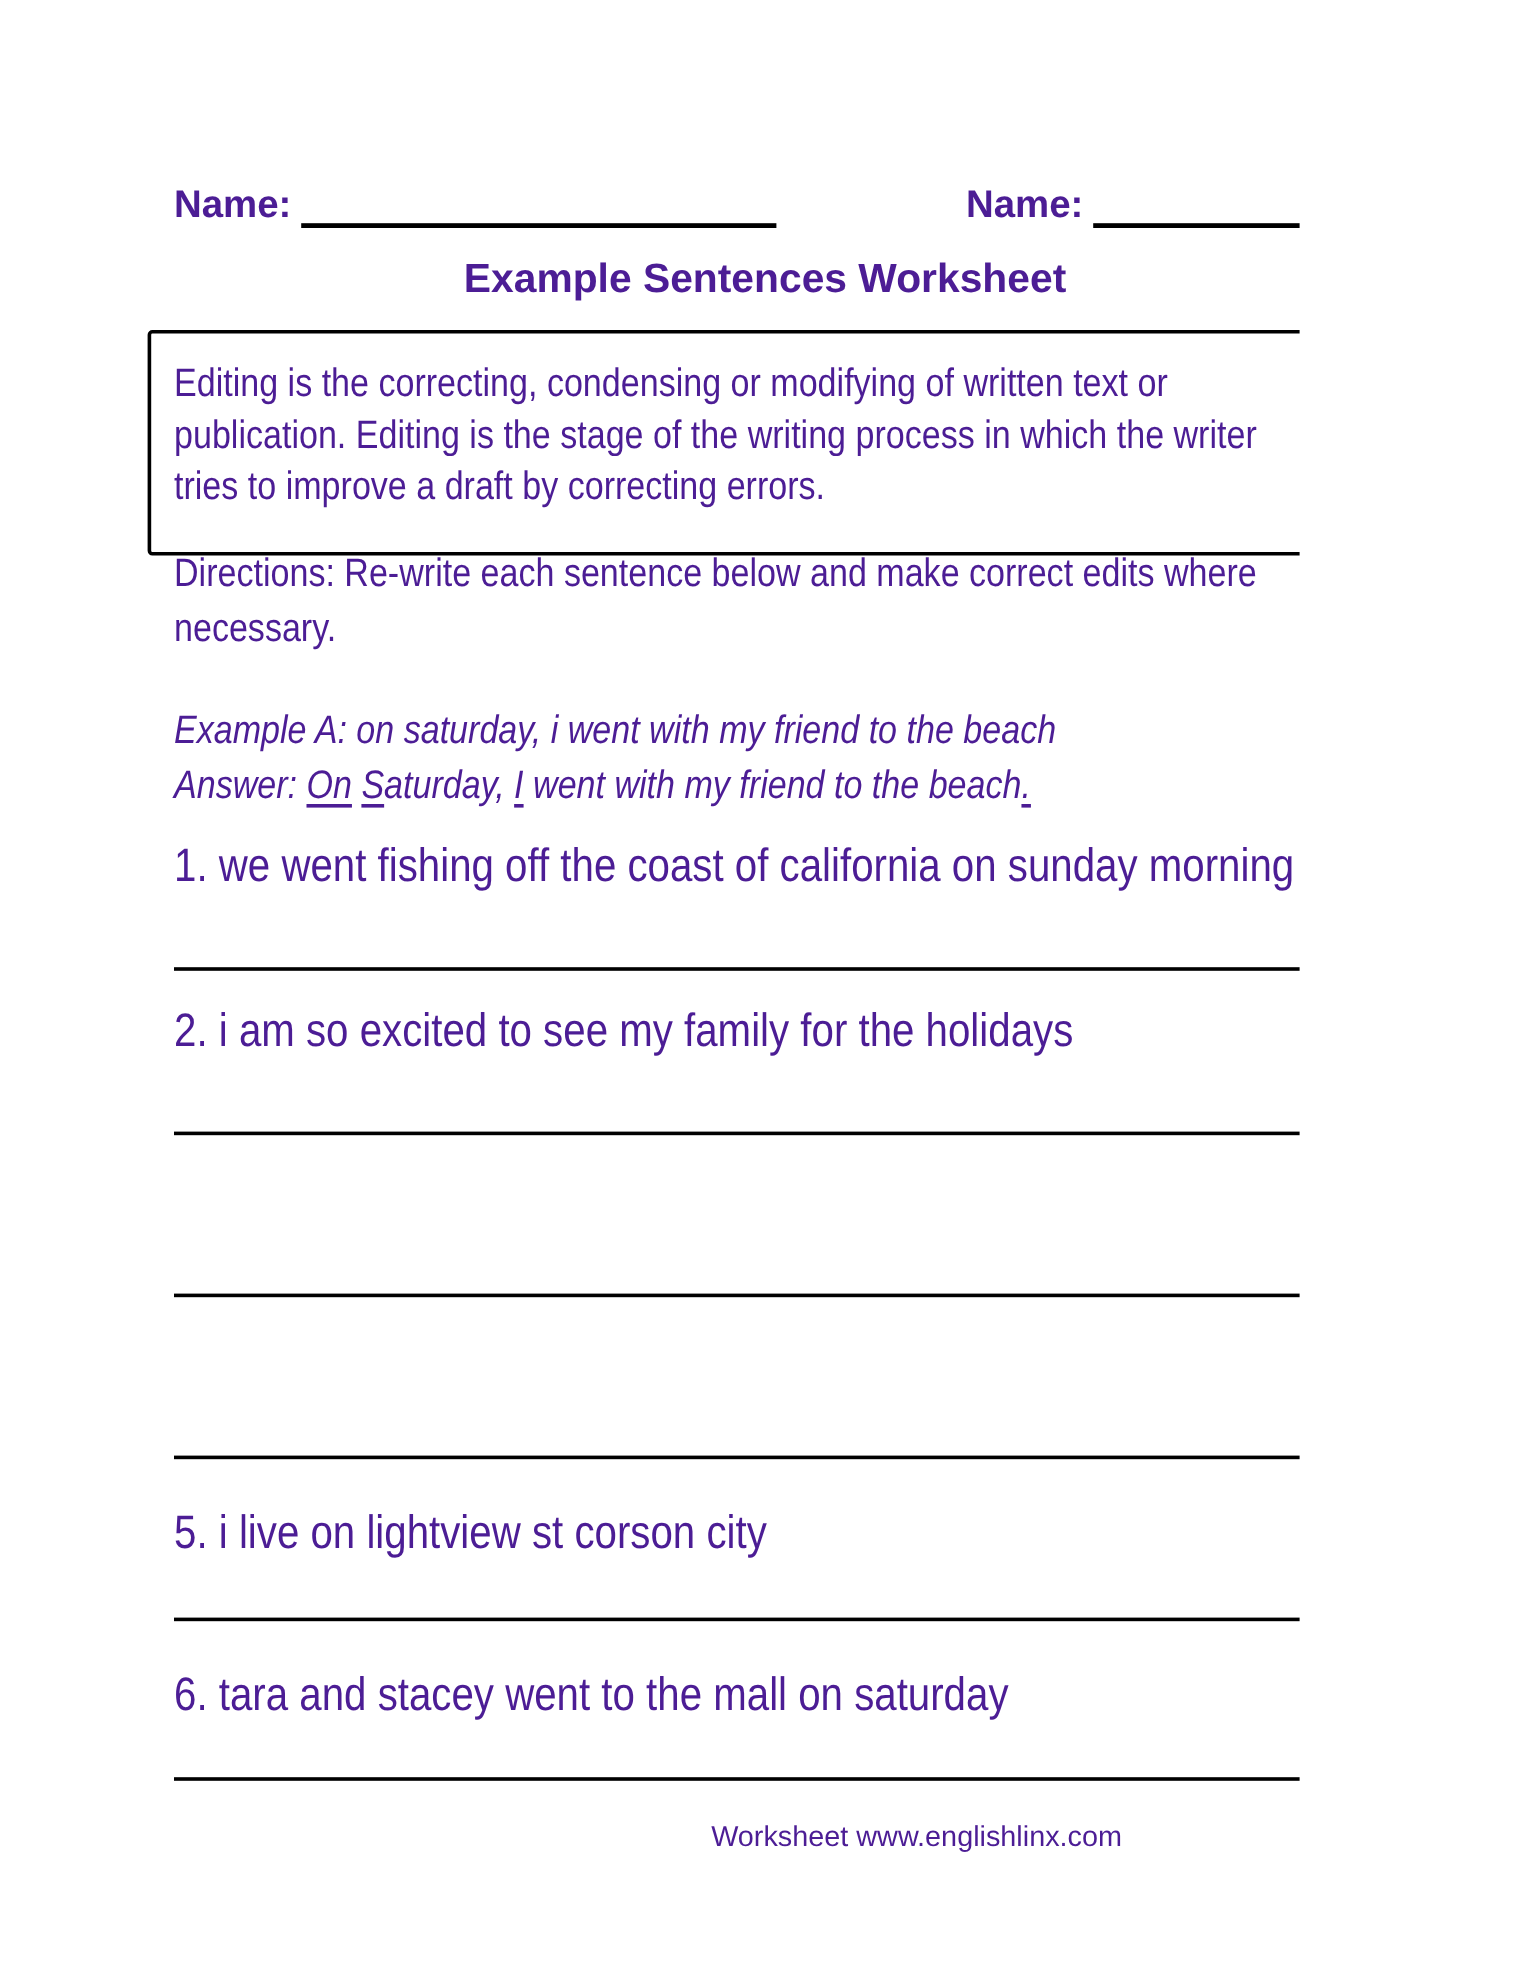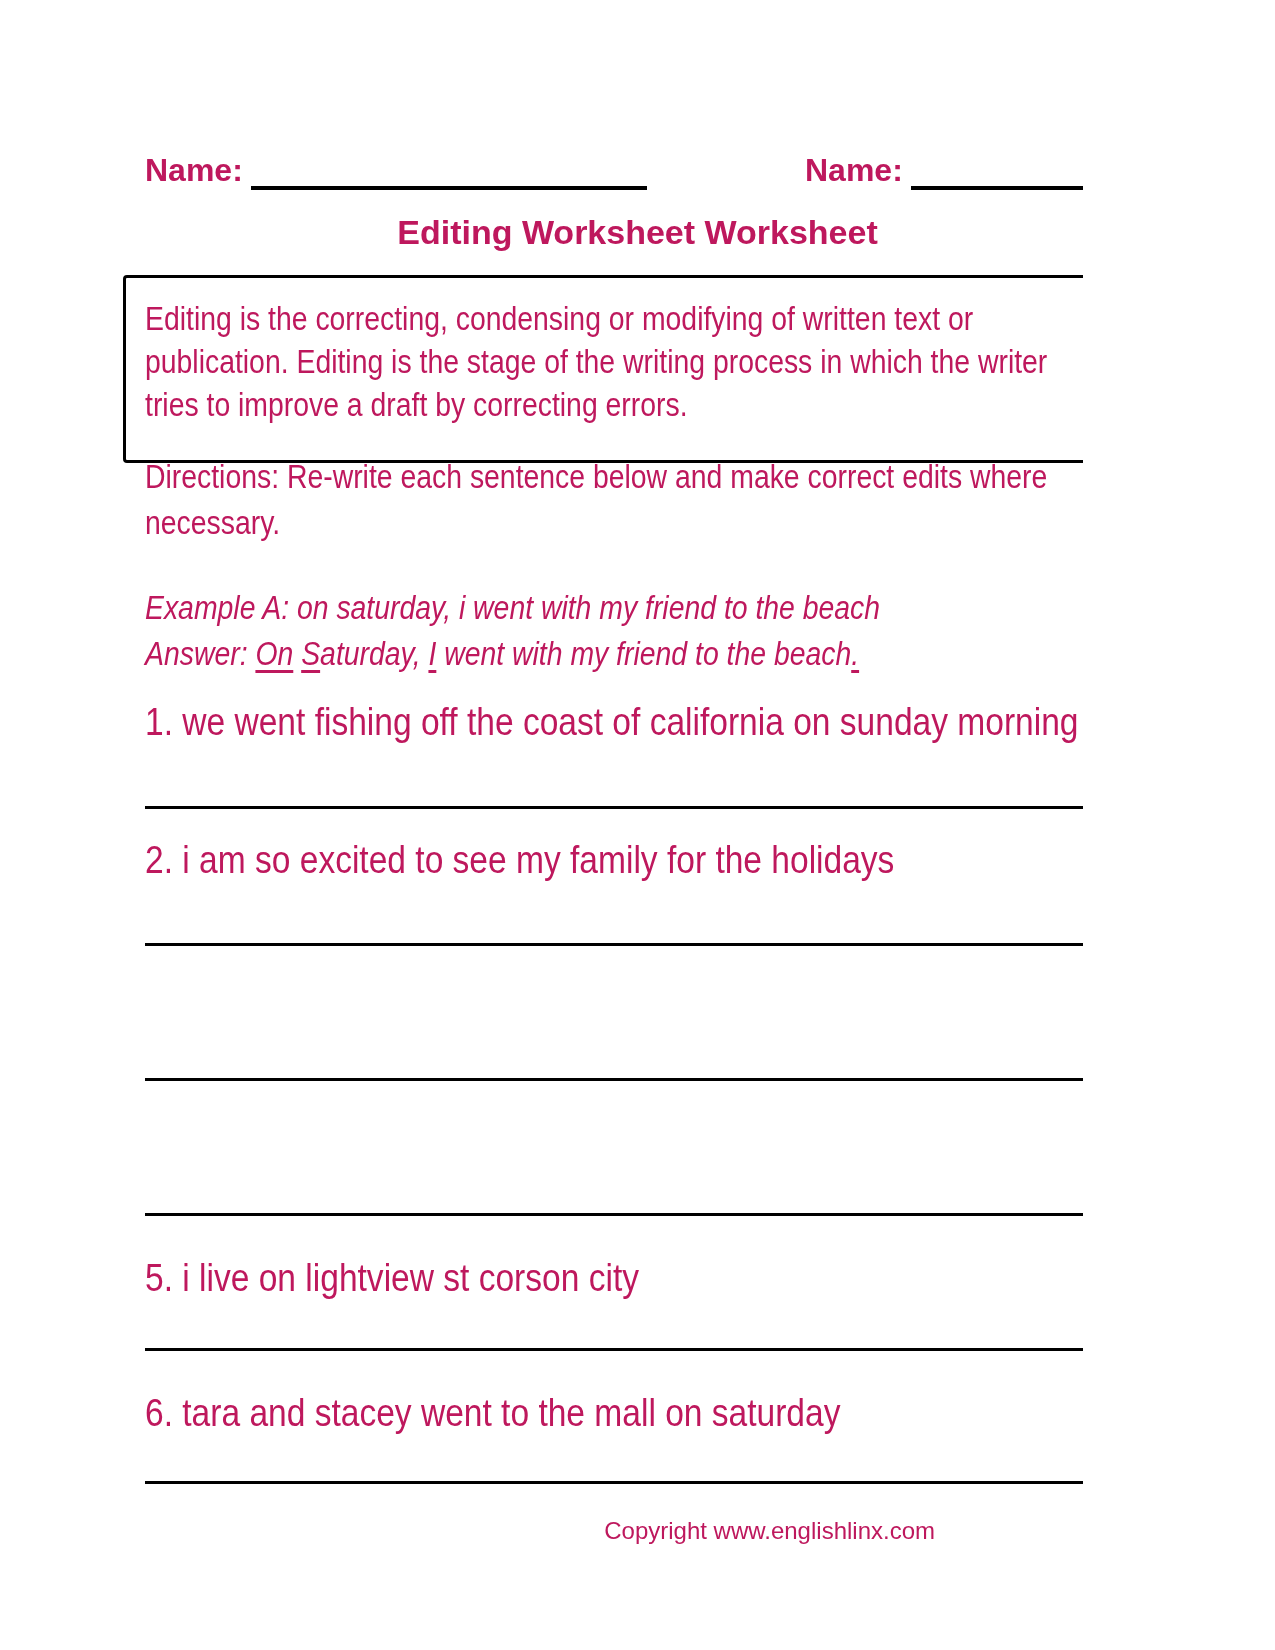--- a/index.html
+++ b/index.html
@@ -5,21 +5,21 @@
   html, body {
     margin: 0;
     padding: 0;
     background: #ffffff;
   }
   .page {
     position: relative;
     width: 1083px;
     height: 1650px;
     background: #ffffff;
-    color: #be185d;
+    color: #4c1d95;
     font-family: "Liberation Sans", sans-serif;
     overflow: hidden;
   }
   
   .cond {
     transform: scaleX(0.86);
     transform-origin: 0 0;
     white-space: nowrap;
   }
   .header-row { position: absolute; top: 150px; left: 0; width: 1275px; height: 50px; }
@@ -124,21 +124,21 @@
 
   <div class="header-row">
     <div class="name-group">
       <span class="hd-label">Name:</span><span class="write-line name-line"></span>
     </div>
     <div class="date-group">
       <span class="hd-label">Name:</span><span class="write-line date-line"></span>
     </div>
   </div>
 
-  <div class="page-title">Editing Worksheet Worksheet</div>
+  <div class="page-title">Example Sentences Worksheet</div>
 
   <div class="def-box">
     <div class="def-line cond">Editing is the correcting, condensing or modifying of written text or</div>
     <div class="def-line cond">publication. Editing is the stage of the writing process in which the writer</div>
     <div class="def-line cond">tries to improve a draft by correcting errors.</div>
   </div>
 
   <div class="directions">
     <div class="dir-line cond">Directions: Re-write each sentence below and make correct edits where</div>
     <div class="dir-line cond">necessary.</div>
@@ -170,15 +170,15 @@
   <div class="sentence" style="top:1258px">
     <span class="cond" style="display:inline-block"><span>5.</span> <span>i live on lightview st corson city</span></span>
   </div>
   <div class="blank-line" style="top:1348px"></div>
 
   <div class="sentence" style="top:1393px">
     <span class="cond" style="display:inline-block"><span>6.</span> <span>tara and stacey went to the mall on saturday</span></span>
   </div>
   <div class="blank-line" style="top:1481px"></div>
 
-  <div class="copyright">Copyright www.englishlinx.com</div>
+  <div class="copyright">Worksheet www.englishlinx.com</div>
 
 </div>
 
 </body></html>

